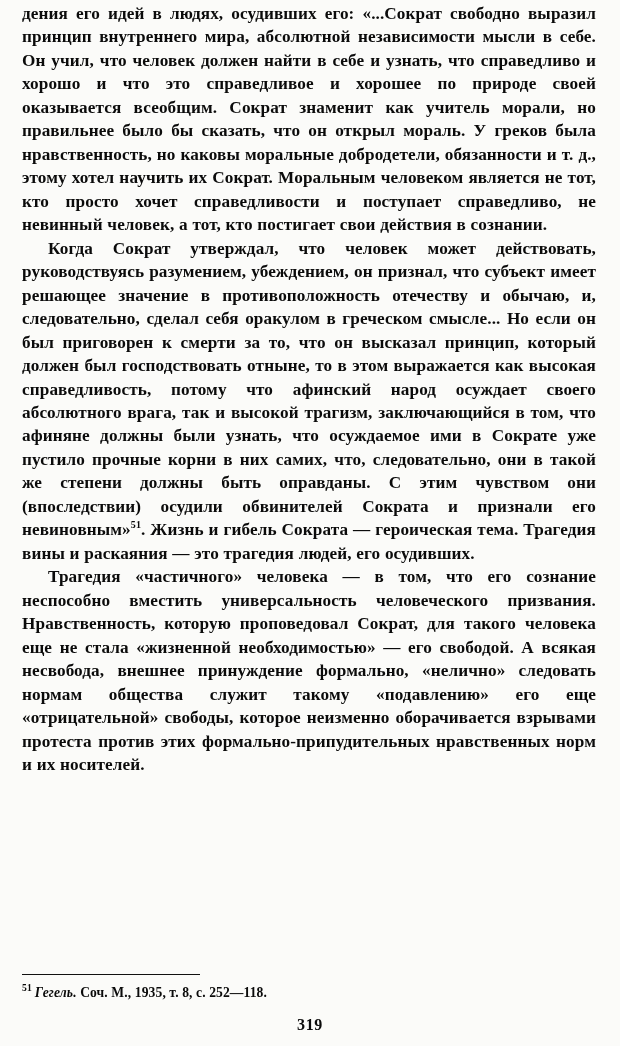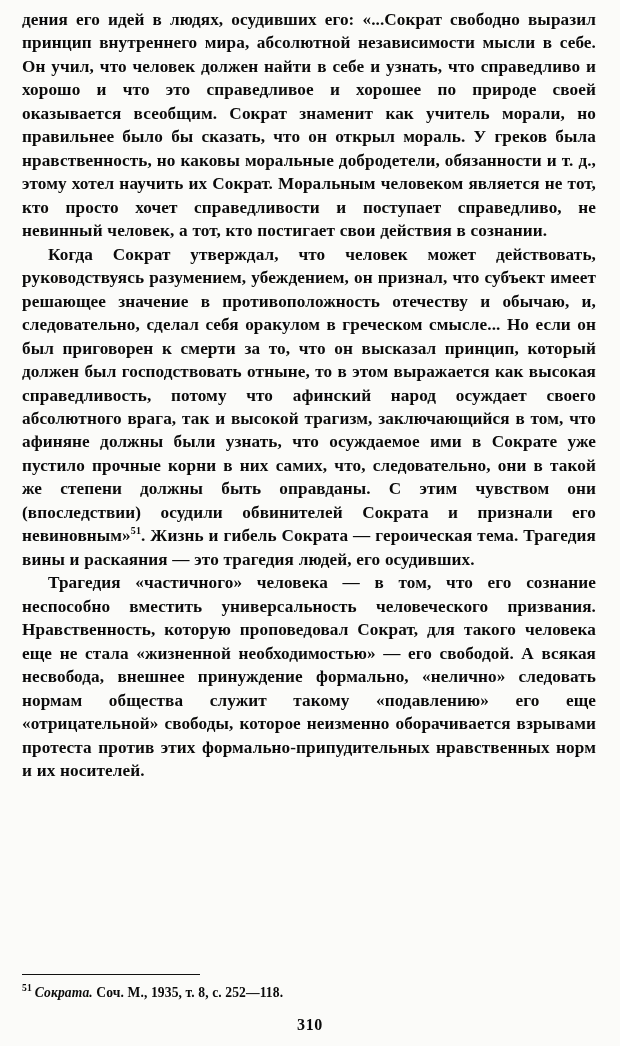--- a/index.html
+++ b/index.html
@@ -12,21 +12,21 @@
     background: #fbfbf9;
     font-family: "Liberation Serif", serif;
     color: #0b0b0b;
     overflow: hidden;
   }
   .page {
     position: relative;
     width: 620px;
     height: 1046px;
     box-sizing: border-box;
-    padding: 8px 24px 0 22px;
+    padding: 2px 24px 0 22px;
   }
   .body-text {
     font-size: 17.2px;
     line-height: 1.365;
     text-align: justify;
     text-justify: inter-word;
     letter-spacing: 0.1px;
     word-spacing: 0.3px;
     font-weight: 600;
   }
@@ -90,18 +90,18 @@
 
     <p><span>Когда Сократ утверждал, что человек может действовать, руководствуясь разумением, убеждением, он признал, что субъект имеет решающее значение в противоположность отечеству и обычаю, и, следовательно, сделал себя оракулом в греческом смысле... Но если он был приговорен к смерти за то, что он высказал принцип, который должен был господствовать отныне, то в этом выражается как высокая справедливость, потому что афинский народ осуждает своего абсолютного врага, так и высокой трагизм, заключающийся в том, что афиняне должны были узнать, что осуждаемое ими в Сократе уже пустило прочные корни в них самих, что, следовательно, они в такой же степени должны быть оправданы. С этим чувством они (впоследствии) осудили обвинителей Сократа и признали его невиновным»</span><sup class="fn-ref">51</sup><span>. Жизнь и гибель Сократа — героическая тема. Трагедия вины и раскаяния — это трагедия людей, его осудивших.</span></p>
 
     <p>Трагедия «частичного» человека — в том, что его сознание неспособно вместить универсальность человеческого призвания. Нравственность, которую проповедовал Сократ, для такого человека еще не стала «жизненной необходимостью» — его свободой. А всякая несвобода, внешнее принуждение формально, «нелично» следовать нормам общества служит такому «подавлению» его еще «отрицательной» свободы, которое неизменно оборачивается взрывами протеста против этих формально-припудительных нравственных норм и их носителей.</p>
 
 
   </div>
 
   <div class="footnote-area">
     <div class="footnote-rule"></div>
-    <div class="footnote"><sup>51</sup><span class="src">Сократа.</span><span> Соч. М., 1935, т. 8, с. 252—118.</span></div>
+    <div class="footnote"><sup>51</sup><span class="src">Гегель.</span><span> Соч. М., 1935, т. 8, с. 252—118.</span></div>
   </div>
 
-  <div class="page-number">310</div>
+  <div class="page-number">319</div>
 
 </div>
 
 </body></html>

